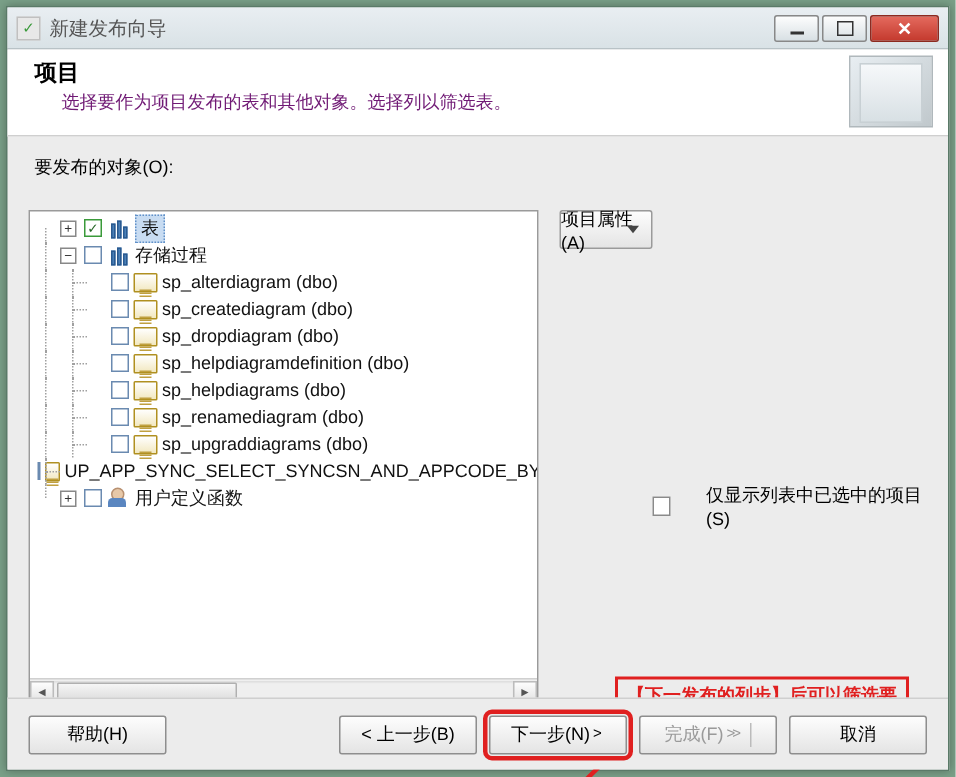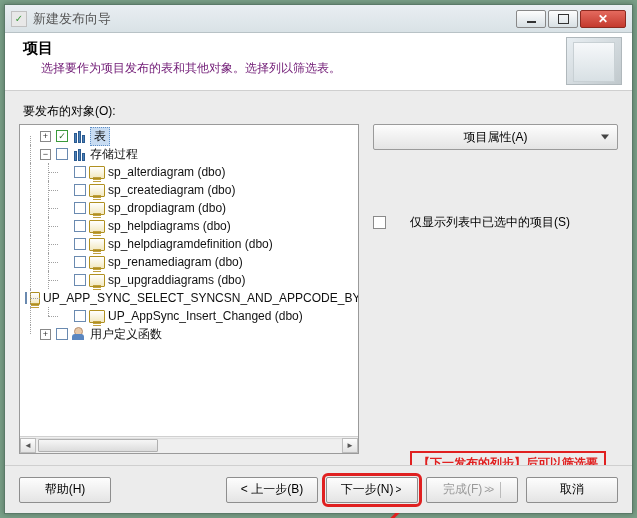--- a/index.html
+++ b/index.html
@@ -78,21 +78,21 @@
     background: linear-gradient(#f6f8fa,#d8e0e4);
     border: 1px solid #c8d0d4;
   }
 
   
   .body {
     position: absolute; left: 0; right: 0; top: 86px; bottom: 48px;
     padding: 10px 14px 0 14px;
   }
 
-  .objects-label { font-size: 12px; margin: 2px 0 4px 4px; }
+  .objects-label { font-size: 12px; margin: 2px 0 20px 4px; }
 
   .layout { display: flex; gap: 14px; height: 330px; }
 
   
   .tree-panel {
     width: 340px; height: 100%;
     border: 1px solid #9a9a9a;
     background: #fff;
     position: relative;
     overflow: hidden;
@@ -160,21 +160,21 @@
     width: 16px; height: 14px; position: relative;
   }
   .type-icon.user::before{ content:""; position:absolute; left:3px; top:0; width:7px; height:7px; background:#e7c8a8; border-radius:50%; border:1px solid #b89070;}
   .type-icon.user::after{ content:""; position:absolute; left:1px; top:7px; width:12px; height:6px; background:#5a86c0; border-radius:3px 3px 0 0;}
   .node-label { font-size: 12px; color: #111; }
   .node-label.selected {
     background: #c8dcf2; border: 1px dotted #6090c8; padding: 0 3px;
   }
 
   
-  .right-col { flex: 1; display: flex; flex-direction: column; }
+  .right-col { flex: 1; display: flex; flex-direction: row; }
   .prop-btn {
     height: 26px;
     background: linear-gradient(#fdfdfd,#e4e4e4);
     border: 1px solid #9a9a9a;
     border-radius: 2px;
     display: flex; align-items: center; justify-content: center;
     font-size: 12px;
     position: relative;
   }
   .prop-btn .dd {
@@ -327,46 +327,46 @@
             <span class="indent">
                 <span class="dotted-v"></span>
               </span>
             <span class="indent">
                 <span class="dotted-v"></span>
                 <span class="dotted-h"></span>
               </span>
             <span style="width:13px;"></span>
             <span class="checkbox"></span>
             <span class="type-icon proc"></span>
+            <span class="node-label">sp_helpdiagramdefinition (dbo)</span>
+          </div>
+          <div class="tree-row">
+            <span class="indent">
+                <span class="dotted-v"></span>
+              </span>
+            <span class="indent">
+                <span class="dotted-v"></span>
+                <span class="dotted-h"></span>
+              </span>
+            <span style="width:13px;"></span>
+            <span class="checkbox"></span>
+            <span class="type-icon proc"></span>
             <span class="node-label">sp_helpdiagrams (dbo)</span>
           </div>
           <div class="tree-row">
             <span class="indent">
                 <span class="dotted-v"></span>
               </span>
             <span class="indent">
                 <span class="dotted-v"></span>
                 <span class="dotted-h"></span>
               </span>
             <span style="width:13px;"></span>
             <span class="checkbox"></span>
             <span class="type-icon proc"></span>
-            <span class="node-label">sp_helpdiagramdefinition (dbo)</span>
-          </div>
-          <div class="tree-row">
-            <span class="indent">
-                <span class="dotted-v"></span>
-              </span>
-            <span class="indent">
-                <span class="dotted-v"></span>
-                <span class="dotted-h"></span>
-              </span>
-            <span style="width:13px;"></span>
-            <span class="checkbox"></span>
-            <span class="type-icon proc"></span>
             <span class="node-label">sp_renamediagram (dbo)</span>
           </div>
           <div class="tree-row">
             <span class="indent">
                 <span class="dotted-v"></span>
               </span>
             <span class="indent">
                 <span class="dotted-v"></span>
                 <span class="dotted-h"></span>
               </span>
@@ -380,33 +380,20 @@
                 <span class="dotted-v"></span>
               </span>
             <span class="indent">
                 <span class="dotted-v"></span>
                 <span class="dotted-h"></span>
               </span>
             <span style="width:13px;"></span>
             <span class="checkbox"></span>
             <span class="type-icon proc"></span>
             <span class="node-label">UP_APP_SYNC_SELECT_SYNCSN_AND_APPCODE_BY_</span>
-          </div>
-          <div class="tree-row">
-            <span class="indent">
-                <span class="dotted-v"></span>
-              </span>
-            <span class="indent">
-                <span class="dotted-v" style="bottom:9px;"></span>
-                <span class="dotted-h"></span>
-              </span>
-            <span style="width:13px;"></span>
-            <span class="checkbox"></span>
-            <span class="type-icon proc"></span>
-            <span class="node-label">UP_AppSync_Insert_Changed (dbo)</span>
           </div>
 
           <div class="tree-row">
             <span class="indent">
                 <span class="dotted-v" style="bottom:9px;"></span>
               </span>
             <span class="toggler">+</span>
             <span class="checkbox"></span>
             <span class="type-icon user"></span>
             <span class="node-label">用户定义函数</span>

